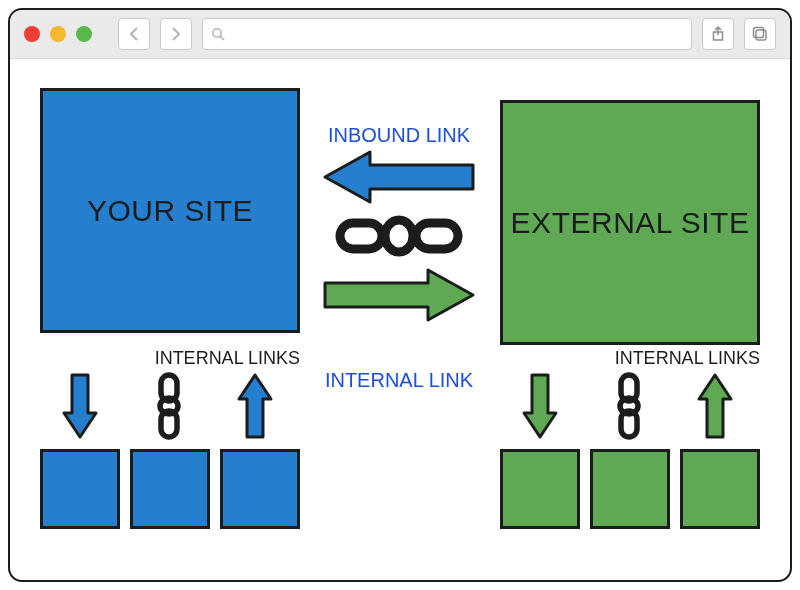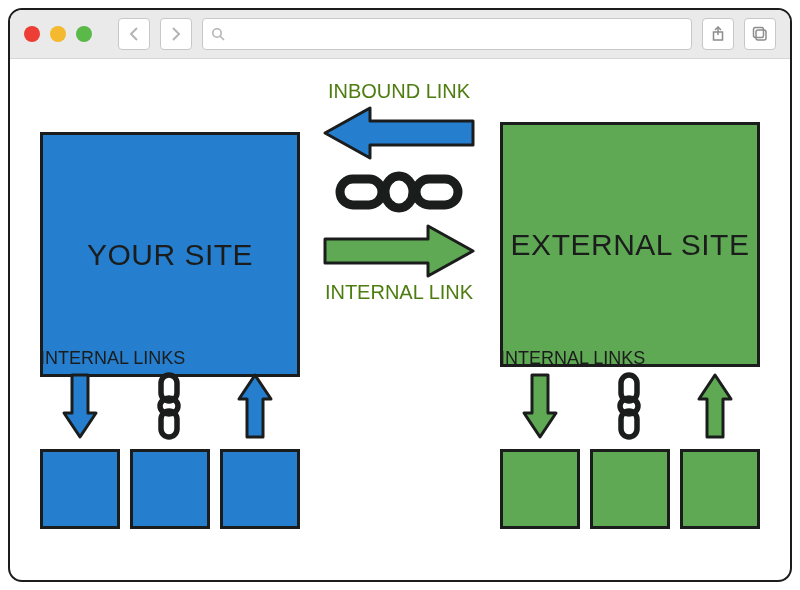--- a/index.html
+++ b/index.html
@@ -7,31 +7,31 @@
   .window{position:absolute;left:8px;top:8px;width:784px;height:574px;border:2px solid #1b1c1c;border-radius:14px;background:#fff;box-sizing:border-box;overflow:hidden;}
   .titlebar{height:48px;background:#eaeaea;border-bottom:1px solid #d6d6d6;display:flex;align-items:center;padding:0 14px;gap:10px;}
   .dot{width:16px;height:16px;border-radius:50%;}
   .dot.red{background:#ed3e35;}
   .dot.yellow{background:#f4b92e;}
   .dot.green{background:#5bb949;}
   .navbtn{width:30px;height:30px;border:1px solid #c7c7c7;border-radius:4px;background:#fff;display:flex;align-items:center;justify-content:center;color:#b0b0b0;font-size:18px;}
   .addr{flex:1;height:30px;border:1px solid #c7c7c7;border-radius:4px;background:#fff;display:flex;align-items:center;padding:0 8px;color:#adadad;}
   .iconbtn{width:30px;height:30px;border:1px solid #c7c7c7;border-radius:4px;background:#fff;display:flex;align-items:center;justify-content:center;color:#8d8d8d;}
   .content{position:absolute;left:0;top:48px;right:0;bottom:0;}
-  .bigbox{position:absolute;width:260px;height:245px;border:3px solid #1b1c1c;box-sizing:border-box;display:flex;align-items:center;justify-content:center;margin-top:44px;}
+  .bigbox{position:absolute;width:260px;height:245px;border:3px solid #1b1c1c;box-sizing:border-box;display:flex;align-items:center;justify-content:center;}
   .bigbox.blue{background:#257fce;left:30px;top:30px;}
-  .bigbox.green{background:#5fa954;right:30px;top:20px;}
+  .bigbox.green{background:#5fa954;right:30px;top:42px;}
   .title-label{font-family:"Arial Narrow",Arial,sans-serif;font-weight:400;color:#1b1c1c;}
   .bigbox .title-label{font-size:30px;letter-spacing:0.5px;}
   .mid{position:absolute;left:305px;top:22px;width:168px;text-align:center;}
-  .mid .lbl{font-size:20px;color:#4d7c0f;}
+  .mid .lbl{font-size:20px;color:#1d4ed8;margin-top:44px;}
   .sub-section{position:absolute;width:260px;}
   .sub-section.left{left:30px;top:290px;}
   .sub-section.right{right:30px;top:290px;}
-  .sub-label-row{text-align:left;font-size:18px;color:#1b1c1c;margin-bottom:2px;}
+  .sub-label-row{text-align:right;font-size:18px;color:#1b1c1c;margin-bottom:2px;}
   .sub-arrow-row{position:relative;height:72px;}
   .smallrow{display:flex;gap:10px;margin-top:6px;}
   .smallbox{flex:1;height:80px;border:3px solid #1b1c1c;box-sizing:border-box;}
   .smallbox.blue{background:#257fce;}
   .smallbox.green{background:#5fa954;}
   svg{display:block;}
 </style>
 </head>
 <body>
 

